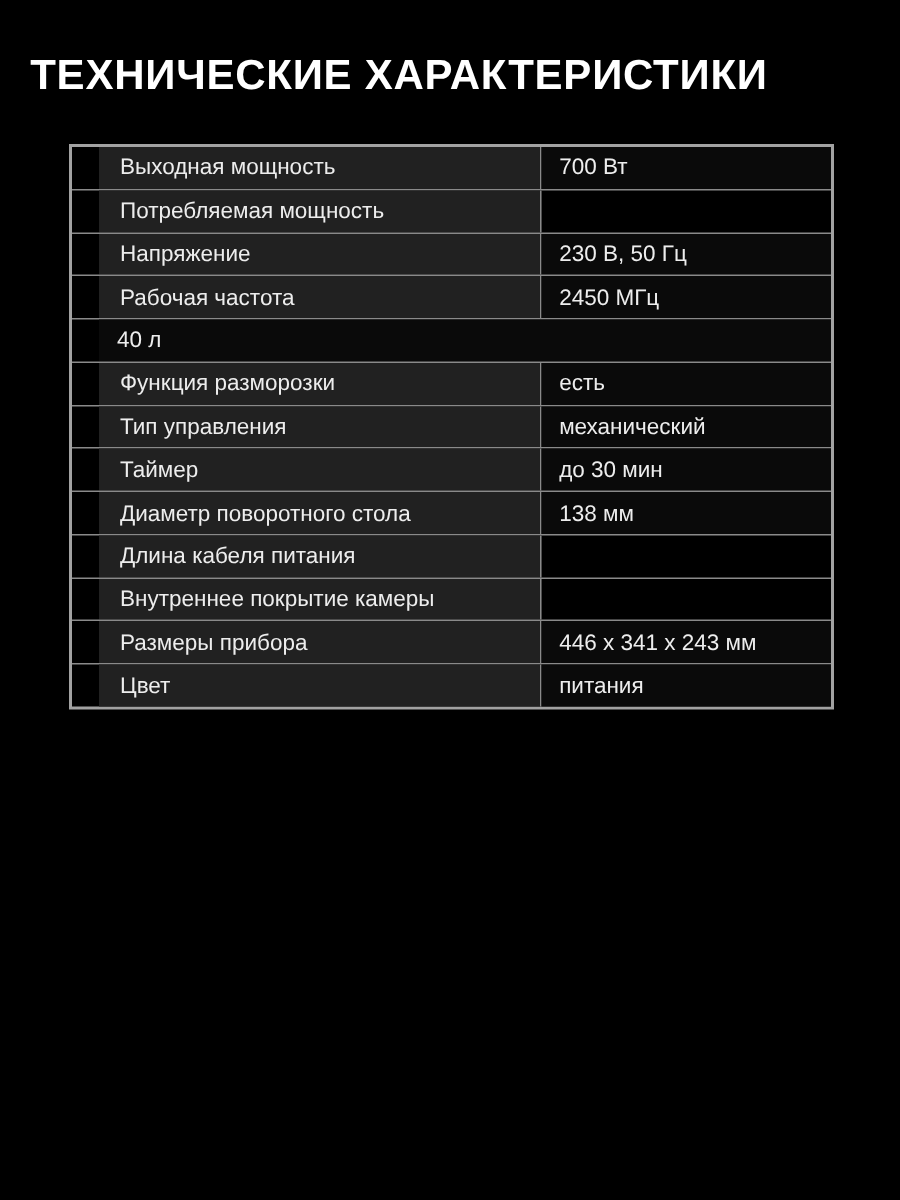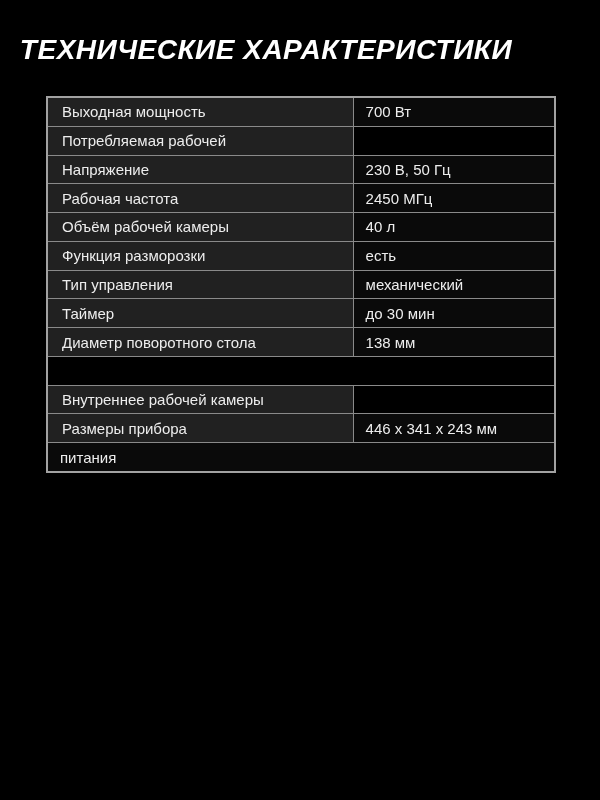--- a/index.html
+++ b/index.html
@@ -18,37 +18,37 @@
     position: absolute;
     top: 34px;
     left: 0;
     width: 532px;
     text-align: center;
     color: var(--title_text, #fff);
     font-size: 28px;
     font-weight: bold;
     letter-spacing: 0.5px;
     white-space: nowrap;
-    font-style: italic;
   }
   .specs-table {
     position: absolute;
     left: 46px;
     top: 96px;
     width: 510px;
     height: 377px;
     box-sizing: border-box;
     border: 2px solid var(--border_outer, #a2a2a2);
     display: flex;
     flex-direction: column;
   }
   .spec-row {
     flex: 1;
     display: flex;
     border-top: 1px solid var(--border_inner, #8a8a8a);
+    padding-left: 18px;
   }
   .spec-row:first-child {
     border-top: none;
   }
   .cell {
     display: flex;
     align-items: center;
     box-sizing: border-box;
     color: var(--cell_text, #ededed);
     font-size: 15px;
@@ -72,35 +72,34 @@
 
 <div class="page-title">ТЕХНИЧЕСКИЕ ХАРАКТЕРИСТИКИ</div>
 
 <div class="specs-table" id="specs-table">
   <div class="spec-row">
     <div class="cell label">Выходная мощность</div>
     <div class="cell value">700 Вт</div>
   </div>
 
   <div class="spec-row">
-    <div class="cell label">Потребляемая рабочей</div>
+    <div class="cell label">Потребляемая мощность</div>
   </div>
 
   <div class="spec-row">
     <div class="cell label">Напряжение</div>
     <div class="cell value">230 В, 50 Гц</div>
   </div>
 
   <div class="spec-row">
     <div class="cell label">Рабочая частота</div>
     <div class="cell value">2450 МГц</div>
   </div>
 
   <div class="spec-row">
-    <div class="cell label">Объём рабочей камеры</div>
     <div class="cell value">40 л</div>
   </div>
 
   <div class="spec-row">
     <div class="cell label">Функция разморозки</div>
     <div class="cell value">есть</div>
   </div>
 
   <div class="spec-row">
     <div class="cell label">Тип управления</div>
@@ -111,27 +110,29 @@
     <div class="cell label">Таймер</div>
     <div class="cell value">до 30 мин</div>
   </div>
 
   <div class="spec-row">
     <div class="cell label">Диаметр поворотного стола</div>
     <div class="cell value">138 мм</div>
   </div>
 
   <div class="spec-row">
+    <div class="cell label">Длина кабеля питания</div>
   </div>
 
   <div class="spec-row">
-    <div class="cell label">Внутреннее рабочей камеры</div>
+    <div class="cell label">Внутреннее покрытие камеры</div>
   </div>
 
   <div class="spec-row">
     <div class="cell label">Размеры прибора</div>
     <div class="cell value">446 x 341 x 243 мм</div>
   </div>
 
   <div class="spec-row">
+    <div class="cell label">Цвет</div>
     <div class="cell value">питания</div>
   </div>
 </div>
 
 </body></html>

